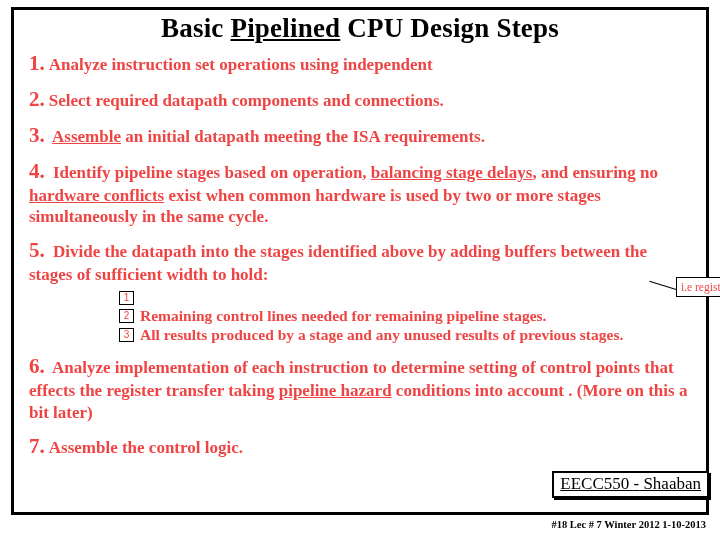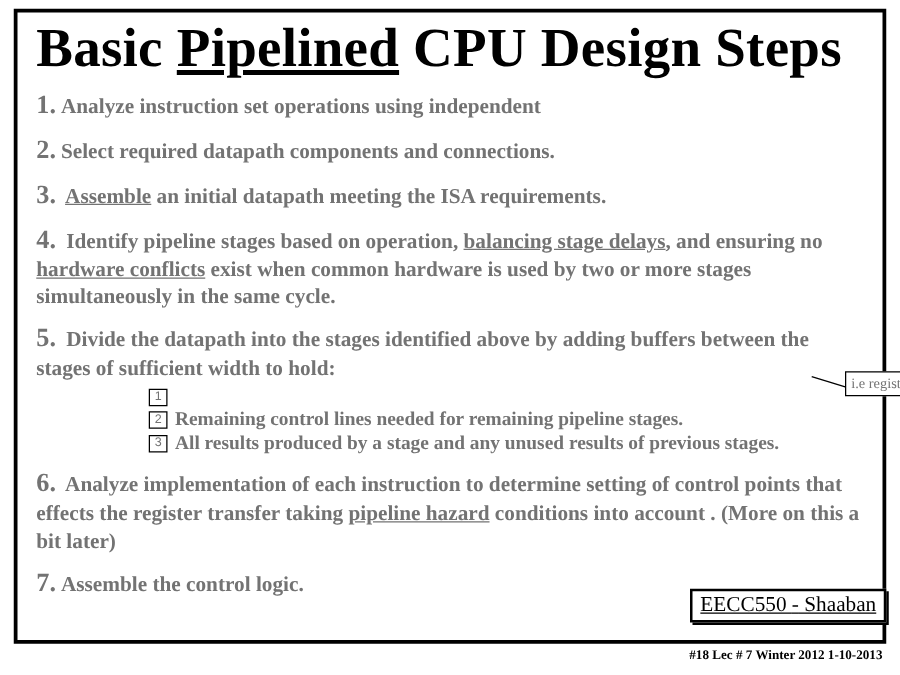--- a/index.html
+++ b/index.html
@@ -23,35 +23,35 @@
   .slide {
     position: absolute;
     top: 7px;
     left: 11px;
     width: 698px;
     height: 508px;
     box-sizing: border-box;
     padding: 4px 18px 0 18px;
   }
   .title {
-    text-align: left;
-    font-size: 44px;
+    text-align: center;
+    font-size: 27px;
     font-weight: bold;
     margin: 2px 0 6px 0;
     letter-spacing: 0.2px;
   }
   .title .u { text-decoration: underline; }
   ol.steps {
     list-style: none;
     padding: 0;
     margin: 0;
   }
   ol.steps > li {
     font-weight: bold;
-    color: #737373;
+    color: #ef4444;
     margin: 0 0 9px 0;
     font-size: 17px;
     line-height: 1.28;
   }
   ol.steps > li .num {
     font-size: 21px;
     margin-right: 4px;
   }
   .ind { display:block; padding-left: 26px; }
   .u { text-decoration: underline; }

